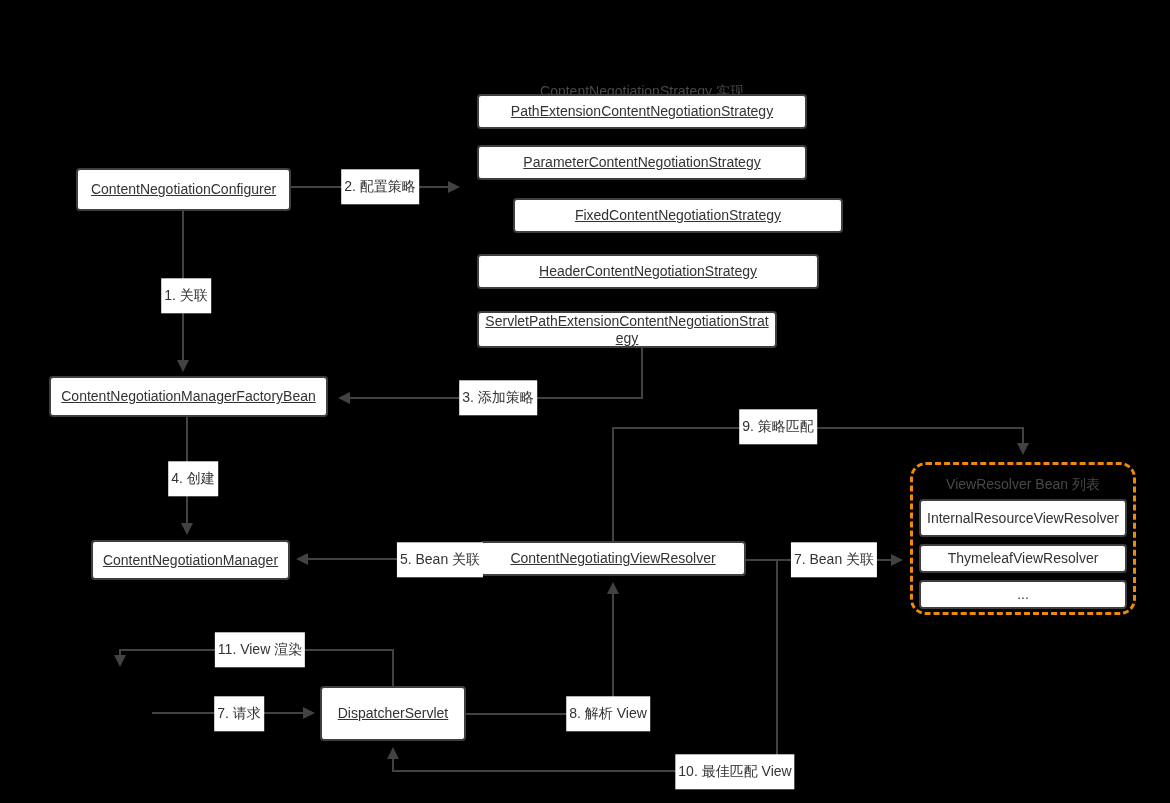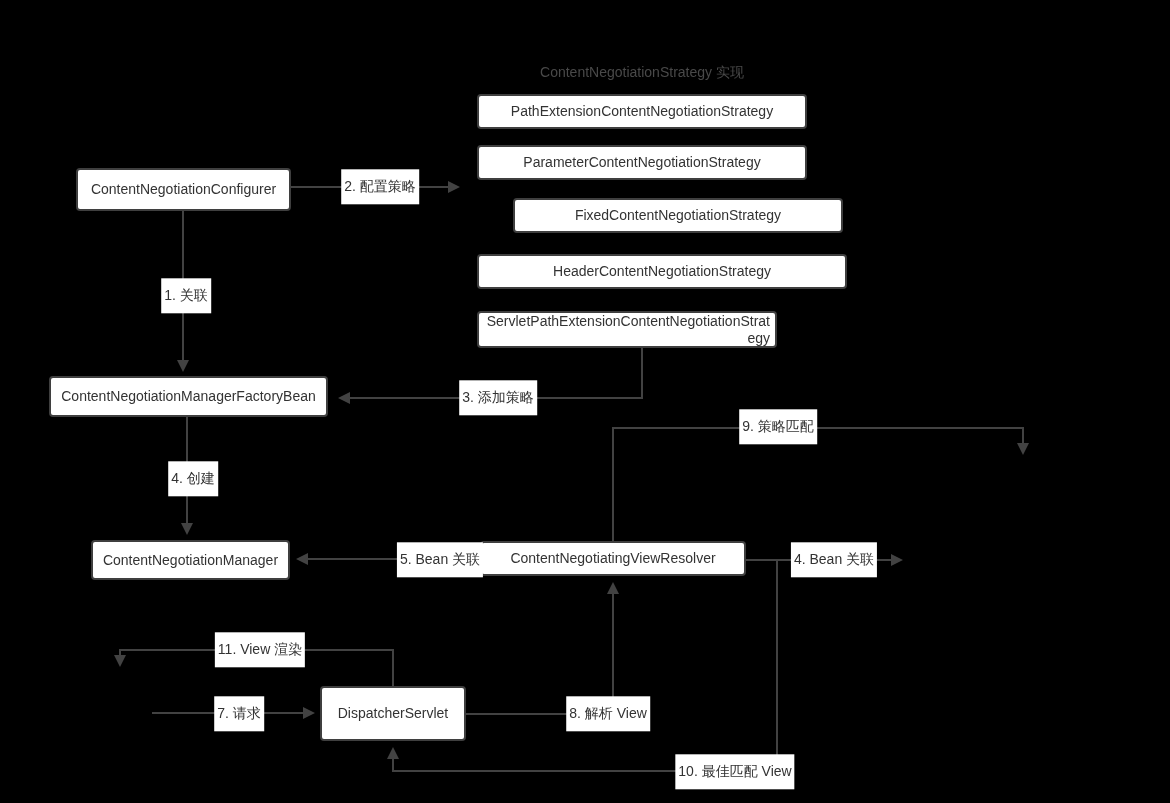--- a/index.html
+++ b/index.html
@@ -4,30 +4,30 @@
 <style>
   html,body{margin:0;padding:0;background:#000;}
   #canvas{
     position:relative;width:1170px;height:803px;background:#000;
     font-family:"Liberation Sans","DejaVu Sans",sans-serif;overflow:hidden;
   }
   #edges{position:absolute;left:0;top:0;z-index:1;}
   .node{
     position:absolute;z-index:2;background:#ffffff;border:2px solid #3f3f3f;
     border-radius:4px;color:#333333;font-size:14px;line-height:1.18;
-    display:flex;align-items:center;justify-content:center;text-align:right;
-    padding:12px 5px;box-sizing:border-box;overflow-wrap:anywhere;word-break:break-word;
+    display:flex;align-items:center;justify-content:center;text-align:center;
+    padding:12px 5px;box-sizing:border-box;overflow-wrap:anywhere;word-break:break-word;text-decoration:underline;
   }
   .edge-label{
     position:absolute;z-index:3;transform:translate(-50%,-50%);
     background:#ffffff;color:#333333;font-size:14px;line-height:1.1;
     padding:10px 3px;white-space:nowrap;
   }
   .group-title{
-    position:absolute;z-index:2;color:#494949;font-size:14px;text-align:center;
+    position:absolute;z-index:2;color:#494949;font-size:14px;text-align:center;margin-top:19px;
   }
   #vr-group{
     position:absolute;z-index:2;left:910px;top:462px;width:226px;height:153px;
     border:3px dashed #ED8A0C;border-radius:16px;box-sizing:border-box;
   }
   #vr-group .vr-title{
     position:absolute;left:0;top:11px;width:100%;text-align:center;
     color:#494949;font-size:14px;
   }
   .vr-item{
@@ -66,37 +66,43 @@
       <polyline points="777,560 777,771 393,771 393,749" marker-end="url(#arrow)"></polyline>
       <polyline points="393,686 393,650 120,650 120,665" marker-end="url(#arrow)"></polyline>
     </g>
   </svg>
 
   <div class="group-title" style="left:477px;top:64px;width:330px;">ContentNegotiationStrategy 实现</div>
 
   <div class="node" style="left:477px;top:94px;width:330px;height:35px;">PathExtensionContentNegotiationStrategy</div>
   <div class="node" style="left:477px;top:145px;width:330px;height:35px;">ParameterContentNegotiationStrategy</div>
   <div class="node" style="left:477px;top:198px;width:330px;height:35px;margin-left:36px;">FixedContentNegotiationStrategy</div>
-  <div class="node" style="left:477px;top:254px;width:370px;height:35px;">HeaderContentNegotiationStrategy</div>
+  <div class="node" style="left:477px;top:254px;width:342px;height:35px;">HeaderContentNegotiationStrategy</div>
   <div class="node" style="left:477px;top:311px;width:300px;height:37px;">ServletPathExtensionContentNegotiationStrategy</div>
 
   <div class="node" style="left:76px;top:168px;width:215px;height:43px;">ContentNegotiationConfigurer</div>
   <div class="node" style="left:49px;top:376px;width:279px;height:41px;">ContentNegotiationManagerFactoryBean</div>
   <div class="node" style="left:91px;top:540px;width:199px;height:40px;">ContentNegotiationManager</div>
 
   <div class="node" style="left:480px;top:541px;width:266px;height:35px;">ContentNegotiatingViewResolver</div>
   <div class="node" style="left:320px;top:686px;width:146px;height:55px;">DispatcherServlet</div>
 
 
+  <div id="vr-group">
+    <div class="vr-title">ViewResolver Bean 列表</div>
+    <div class="vr-item" style="top:34px;height:38px;">InternalResourceViewResolver</div>
+    <div class="vr-item" style="top:79px;height:29px;">ThymeleafViewResolver</div>
+    <div class="vr-item" style="top:115px;height:29px;">...</div>
+  </div>
 
   <div class="edge-label" style="left:186px;top:296px;">1. 关联</div>
   <div class="edge-label" style="left:380px;top:187px;">2. 配置策略</div>
   <div class="edge-label" style="left:498px;top:398px;">3. 添加策略</div>
   <div class="edge-label" style="left:193px;top:479px;">4. 创建</div>
   <div class="edge-label" style="left:392px;top:560px;margin-left:48px;">5. Bean 关联</div>
-  <div class="edge-label" style="left:834px;top:560px;">4. Bean 关联</div>
+  <div class="edge-label" style="left:834px;top:560px;">7. Bean 关联</div>
   <div class="edge-label" style="left:239px;top:714px;">7. 请求</div>
   <div class="edge-label" style="left:608px;top:714px;">8. 解析 View</div>
   <div class="edge-label" style="left:778px;top:427px;">9. 策略匹配</div>
   <div class="edge-label" style="left:691px;top:772px;margin-left:44px;">10. 最佳匹配 View</div>
   <div class="edge-label" style="left:260px;top:650px;">11. View 渲染</div>
 
 </div>
 
 </body></html>

